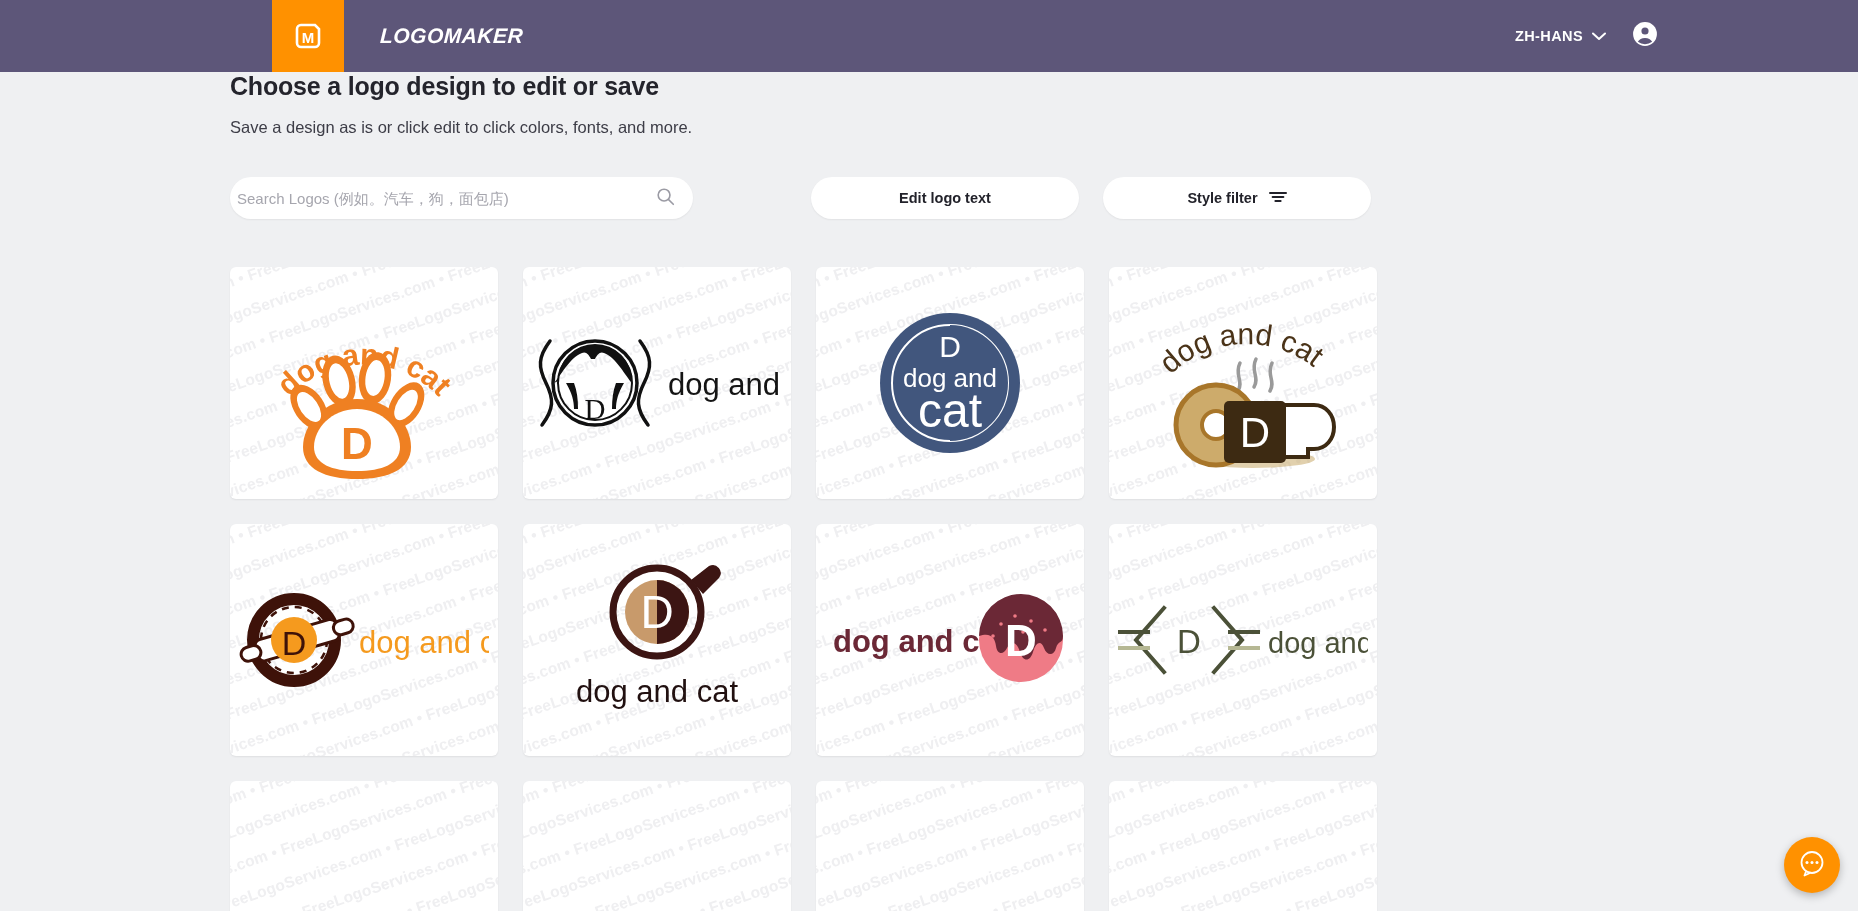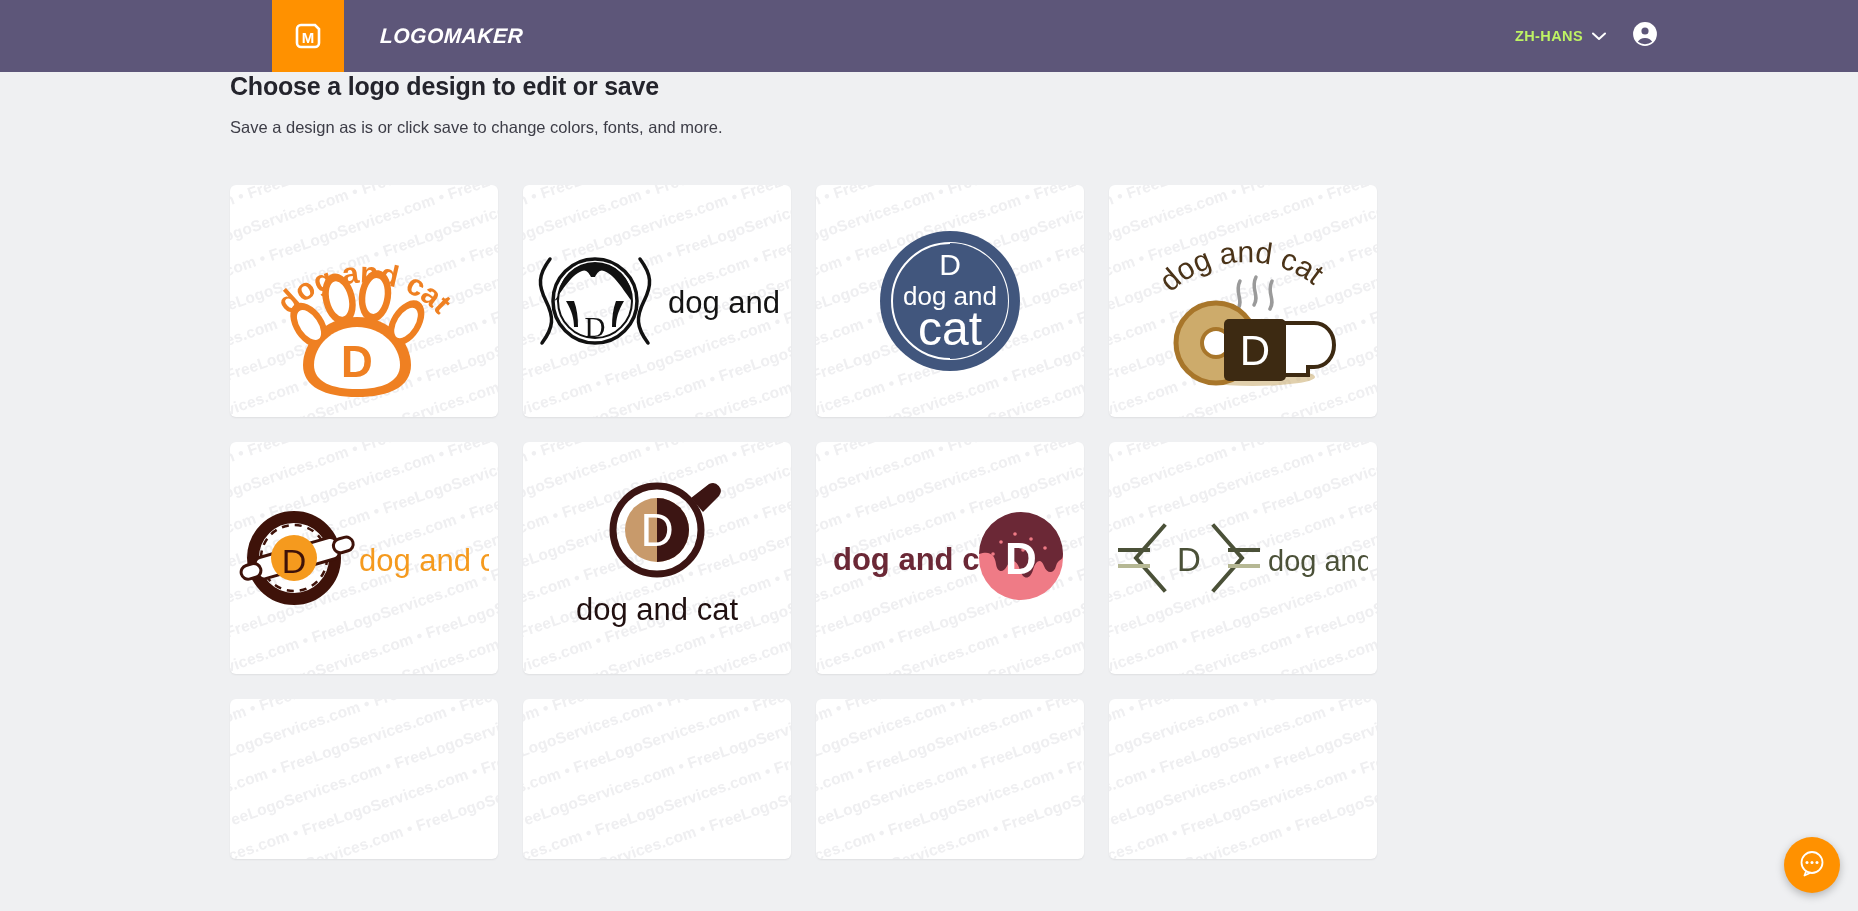--- a/index.html
+++ b/index.html
@@ -36,21 +36,21 @@
     transform: skewX(-3deg);
   }
   .header-right {
     margin-left: auto;
     display: flex; align-items: center;
     gap: 26px;
     padding-right: 200px;
   }
   .lang-select {
     display: flex; align-items: center; gap: 9px;
-    color: #bef264; font-size: 14.5px; font-weight: bold;
+    color: #ffffff; font-size: 14.5px; font-weight: bold;
     letter-spacing: 0.4px;
     cursor: pointer;
   }
   .chev { display: block; }
   .account-icon { cursor: pointer; display: block; }
 
   
   .page { padding: 0 230px; }
   .page-title {
     font-size: 25px;
@@ -207,22 +207,48 @@
         <circle cx="12" cy="9.2" r="3.3" fill="#5d5679"></circle>
         <path d="M5.4 19.2 a7.2 6 0 0 1 13.2 0 a11 11 0 0 1 -13.2 0 z" fill="#5d5679"></path>
       </svg>
     </span>
   </div>
 </div>
 
 <div class="page">
 
   <h1 class="page-title">Choose a logo design to edit or save</h1>
-  <p class="page-sub">Save a design as is or click save to change colors, fonts, and more.</p>
-
+  <p class="page-sub">Save a design as is or click edit to click colors, fonts, and more.</p>
+
+  <div class="toolbar">
+    <div class="search-wrap">
+      <input class="search-input" type="text" placeholder="Search Logos (例如。汽车，狗，面包店)" style="">
+      <span class="search-icon">
+        <svg width="19" height="19" viewBox="0 0 20 20">
+          <circle cx="8.5" cy="8.5" r="6.2" fill="none" stroke="#9b9ba4" stroke-width="1.7"></circle>
+          <line x1="13" y1="13" x2="18.2" y2="18.2" stroke="#9b9ba4" stroke-width="1.7" stroke-linecap="round"></line>
+        </svg>
+      </span>
+    </div>
+
+    <button class="pill-btn" id="edit-logo-text-button">
+      <span>Edit logo text</span>
+    </button>
+
+    <button class="pill-btn" id="style-filter-button">
+      <span>Style filter</span>
+      <span>
+        <svg width="18" height="14" viewBox="0 0 18 14">
+          <line x1="1" y1="3" x2="17" y2="3" stroke="#22222a" stroke-width="2" stroke-linecap="round"></line>
+          <line x1="3.6" y1="7" x2="14.4" y2="7" stroke="#22222a" stroke-width="2" stroke-linecap="round"></line>
+          <line x1="6.4" y1="11" x2="11.6" y2="11" stroke="#22222a" stroke-width="2" stroke-linecap="round"></line>
+        </svg>
+      </span>
+    </button>
+  </div>
 
   <div class="grid">
 
     <div class="logo-card">
       <div class="wm">
           <div>FreeLogoServices.com • FreeLogoServices.com • FreeLogoServices.com • FreeLogoServices.com • FreeLogoServices.com</div>
           <div>FreeLogoServices.com • FreeLogoServices.com • FreeLogoServices.com • FreeLogoServices.com • FreeLogoServices.com</div>
           <div>FreeLogoServices.com • FreeLogoServices.com • FreeLogoServices.com • FreeLogoServices.com • FreeLogoServices.com</div>
           <div>FreeLogoServices.com • FreeLogoServices.com • FreeLogoServices.com • FreeLogoServices.com • FreeLogoServices.com</div>
           <div>FreeLogoServices.com • FreeLogoServices.com • FreeLogoServices.com • FreeLogoServices.com • FreeLogoServices.com</div>

